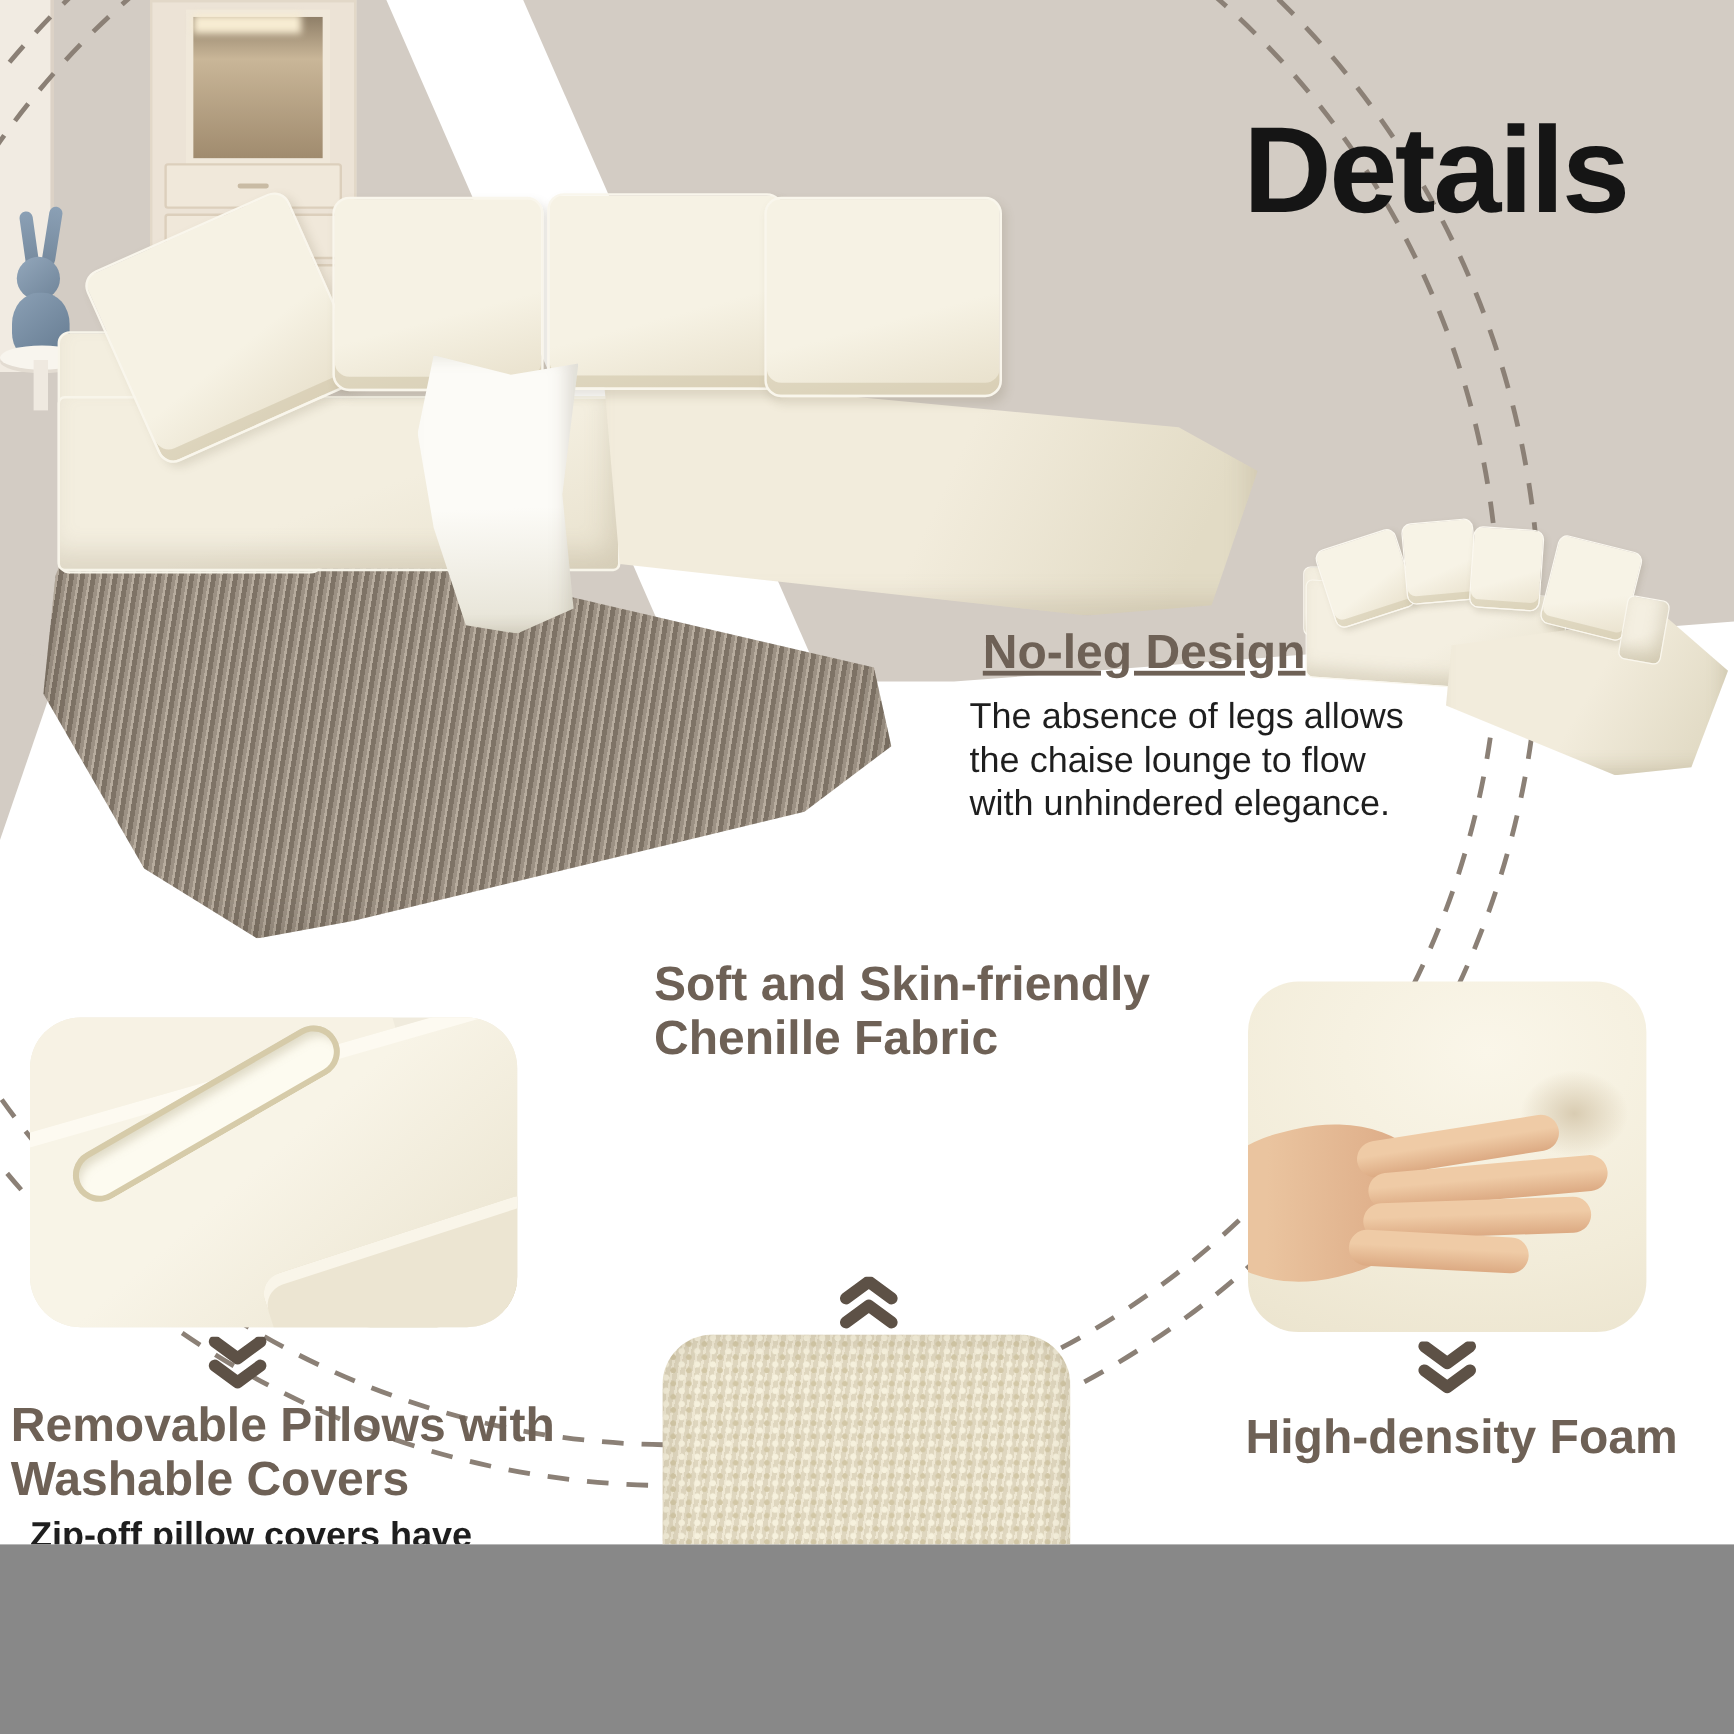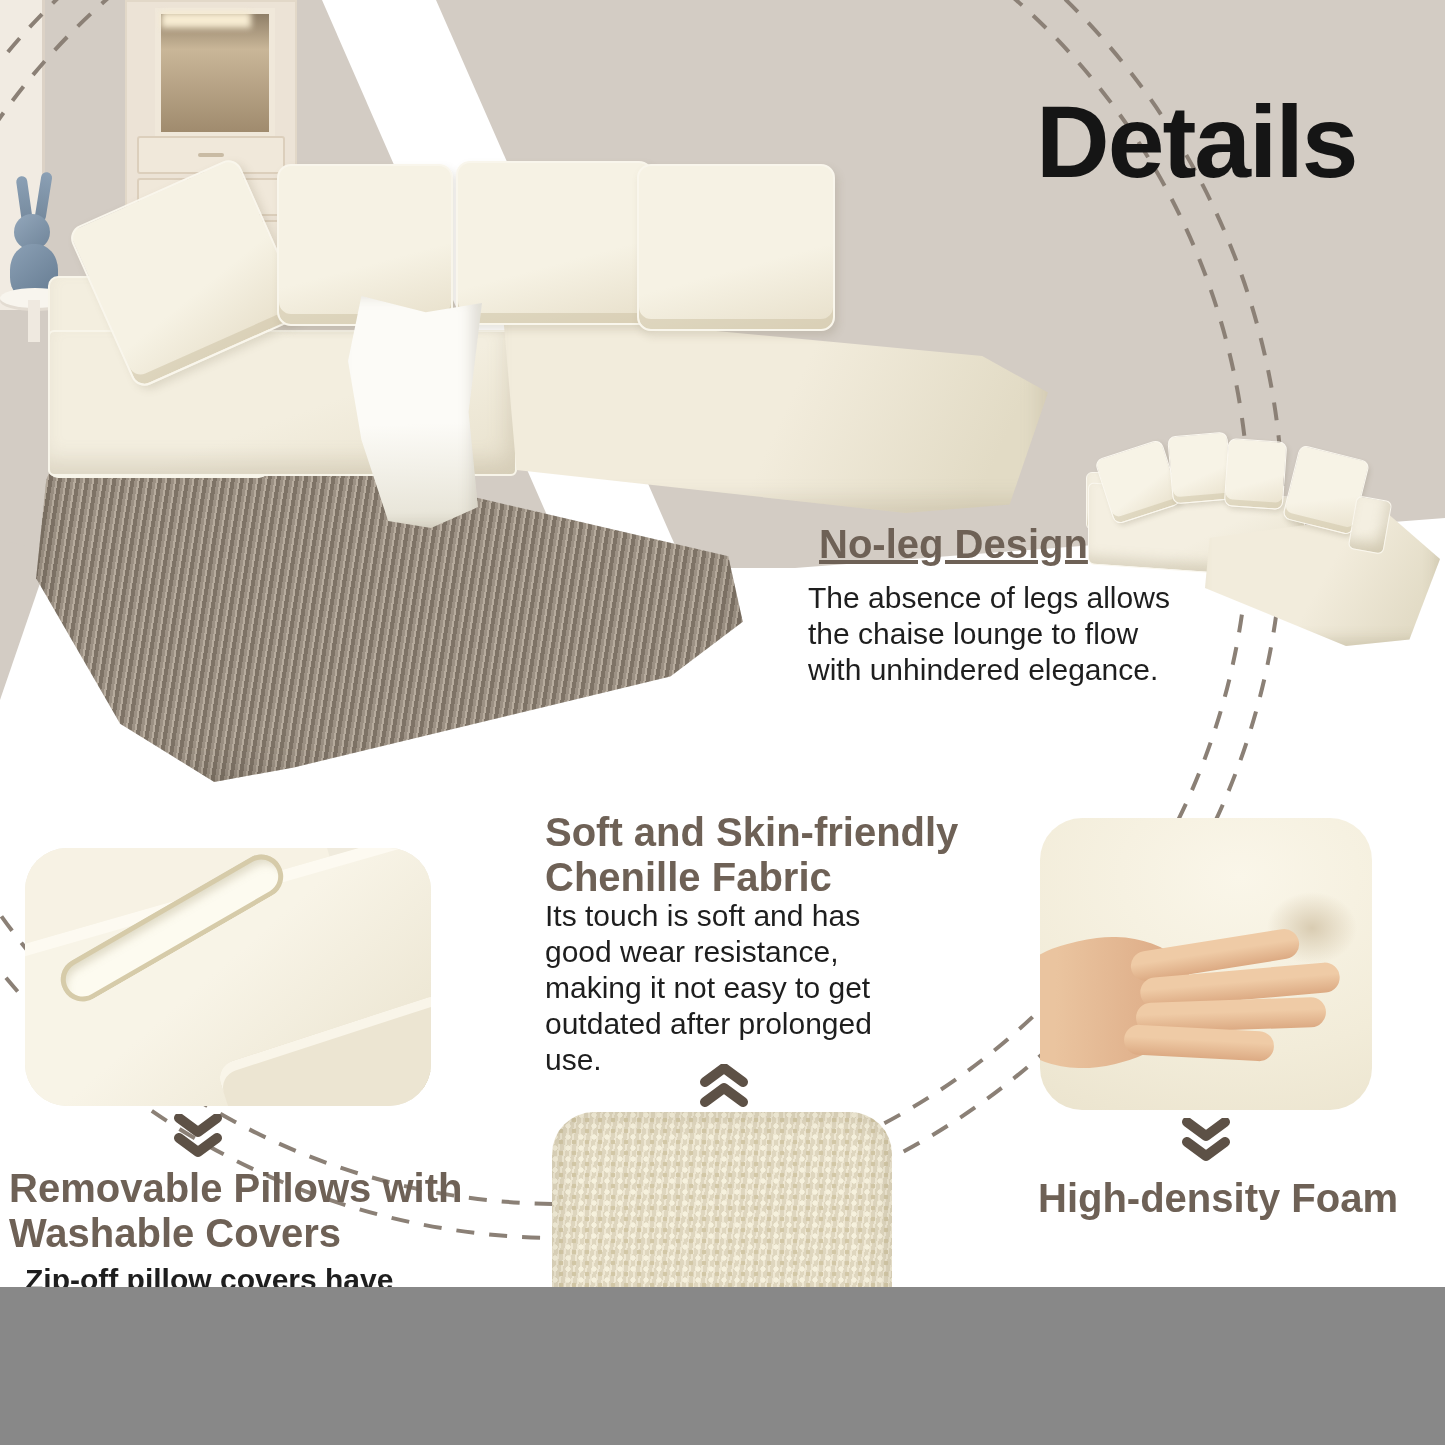--- a/index.html
+++ b/index.html
@@ -95,21 +95,21 @@
   
   .chev{position:absolute;z-index:6;}
 
   
   .txt{position:absolute;z-index:7;white-space:pre-line;}
   .title{left:1036px;top:84px;font-size:102px;font-weight:900;color:#151515;letter-spacing:-2px;}
   .h-brown{font-weight:bold;color:#6e6156;font-size:40px;line-height:1.12;}
   .body-txt{color:#1e1e1e;font-size:30px;line-height:1.2;}
   .h-noleg{left:819px;top:522px;text-decoration:underline;}
   .b-noleg{left:808px;top:580px;}
-  .h-fabric{left:545px;top:798px;margin-top:12px;}
+  .h-fabric{left:545px;top:798px;}
   .b-fabric{left:545px;top:898px;}
   .h-pillows{left:9px;top:1166px;}
   .b-pillows{left:25px;top:1262px;font-weight:bold;}
   .h-foam{left:1038px;top:1176px;}
   .b-foam{left:1038px;top:1238px;}
 </style>
 </head>
 <body>
 
 <div class="canvas">
@@ -203,25 +203,20 @@
 
   <div class="txt title">Details</div>
 
   <div class="txt h-brown h-noleg">No-leg Design</div>
   <div class="txt body-txt b-noleg">The absence of legs allows
 the chaise lounge to flow
 with unhindered elegance.</div>
 
   <div class="txt h-brown h-fabric">Soft and Skin-friendly
 Chenille Fabric</div>
-  <div class="txt body-txt b-fabric">Its touch is soft and has
-good wear resistance,
-making it not easy to get
-outdated after prolonged
-use.</div>
 
   <div class="txt h-brown h-pillows">Removable Pillows with
 Washable Covers</div>
   <div class="txt body-txt b-pillows">Zip-off pillow covers have
 been attached that can be
 easily removed for easy
 cleaning.</div>
 
   <div class="txt h-brown h-foam">High-density Foam</div>
 

